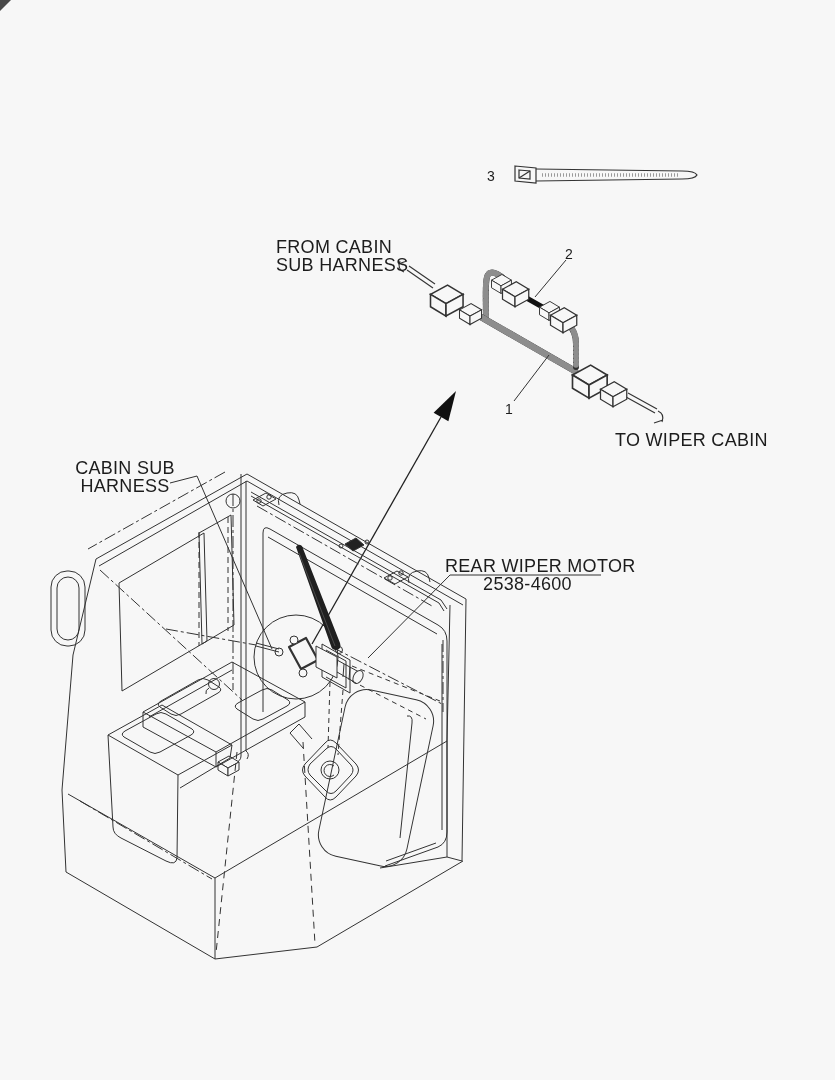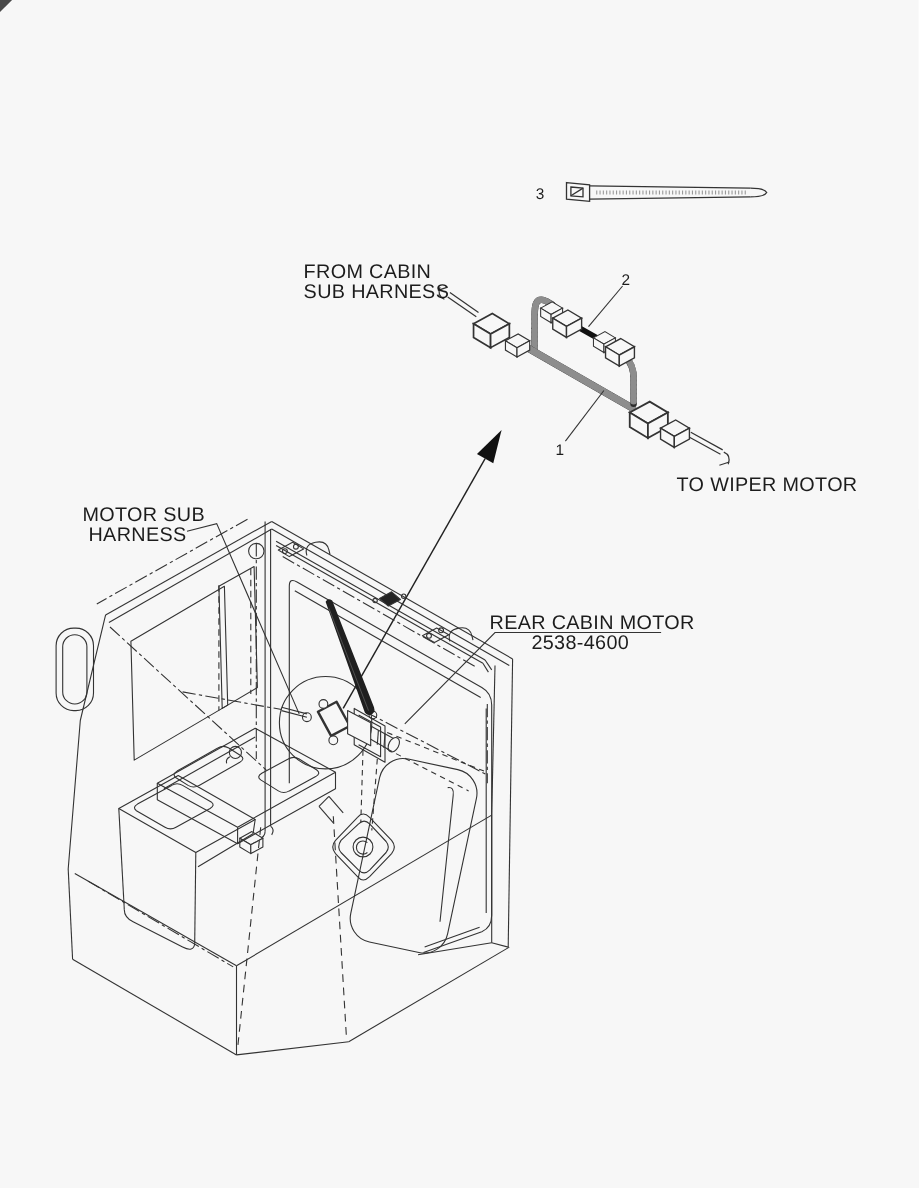--- a/index.html
+++ b/index.html
@@ -249,25 +249,25 @@
 
   <div class="lbl center" style="left:276px;top:238px;width:112px;">
     <div>FROM CABIN</div>
     <div>SUB HARNESS</div>
   </div>
 
   <div class="lbl num" style="left:565px;top:245px;">2</div>
 
   <div class="lbl num" style="left:505px;top:400px;">1</div>
 
-  <div class="lbl" style="left:615px;top:431px;">TO WIPER MOTOR</div>
+  <div class="lbl" style="left:615px;top:431px;">TO WIPER CABIN</div>
 
   <div class="lbl center" style="left:75px;top:459px;width:100px;">
-    <div>MOTOR SUB</div>
+    <div>CABIN SUB</div>
     <div>HARNESS</div>
   </div>
 
   <div class="lbl center" style="left:445px;top:557px;width:165px;">
-    <div>REAR CABIN MOTOR</div>
+    <div>REAR WIPER MOTOR</div>
     <div>2538-4600</div>
   </div>
 
 </div>
 
 </body></html>

